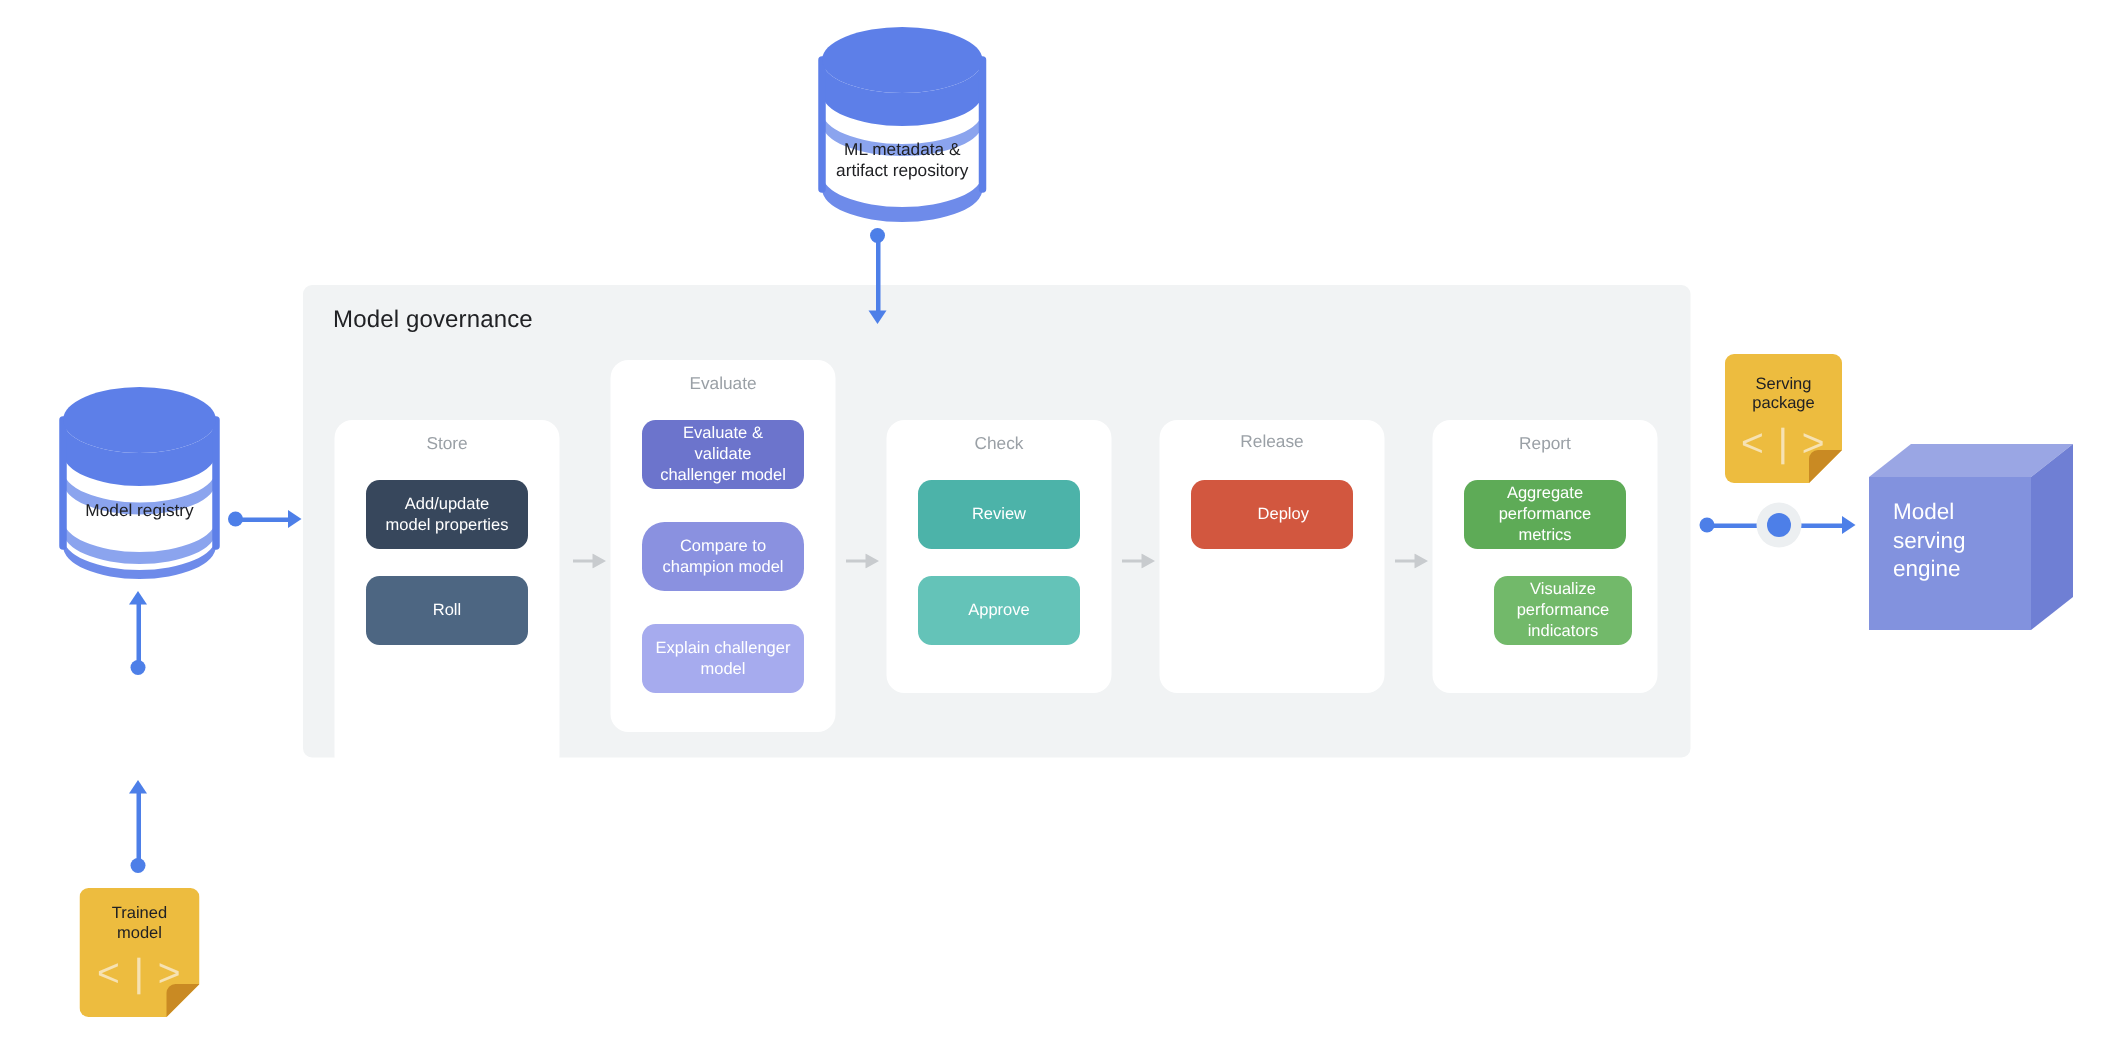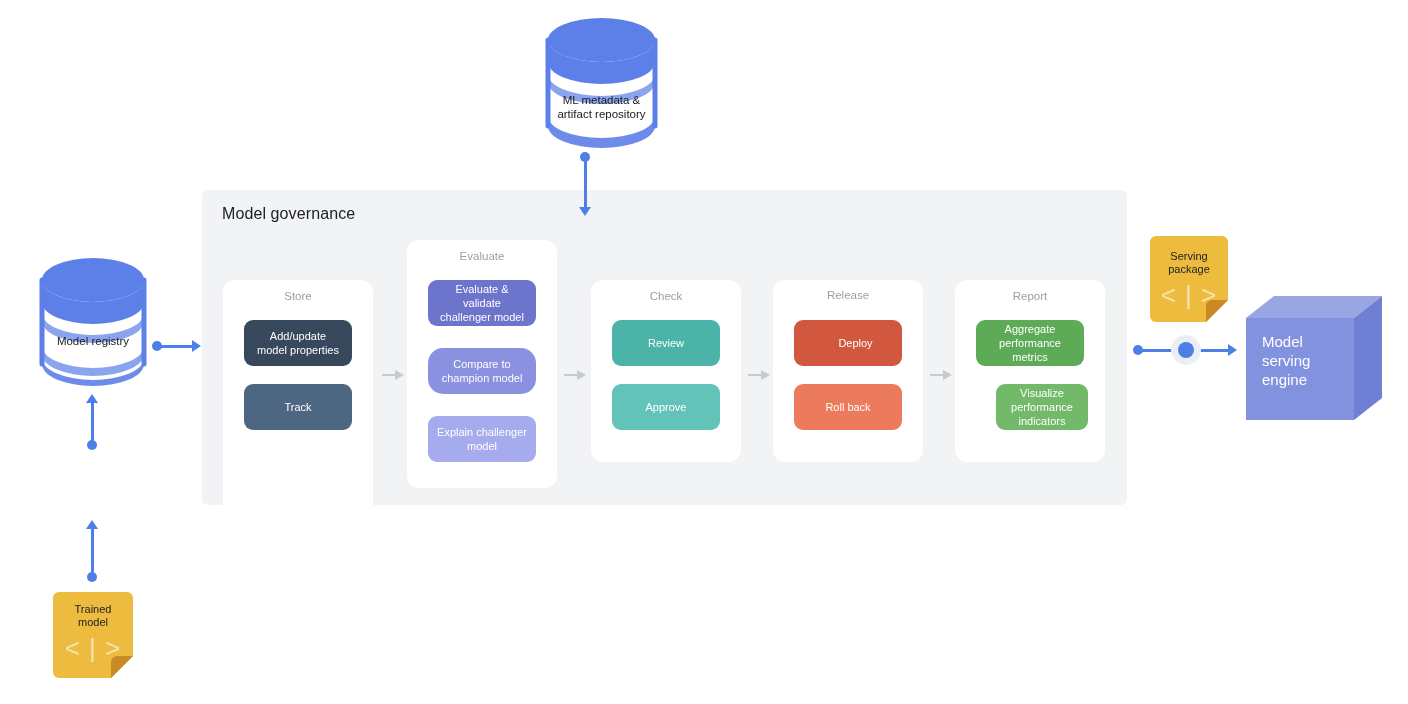--- a/index.html
+++ b/index.html
@@ -178,21 +178,21 @@
     </svg>
     <div class="doc-label" style="top:11px;">Trained
 model</div>
     <div class="doc-code" style="top:43px;">&lt; | &gt;</div>
   </div>
 
   <div class="group" style="left:223px; top:280px; width:150px; height:236px;">
     <div class="group-title" style="top:10px;">Store</div>
     <div class="pill" style="left:21px; top:40px; width:108px; height:46px; background:#37475c;">Add/update
 model properties</div>
-    <div class="pill" style="left:21px; top:104px; width:108px; height:46px; background:#4d6682;">Track</div>
+    <div class="pill" style="left:21px; top:104px; width:108px; height:46px; background:#4d6682;">Roll</div>
   </div>
 
   <div class="garrow" style="left:382px; top:366px;">
     <svg width="22" height="10" viewBox="0 0 22 10">
       <path d="M0,4 L13,4 L13,0 L22,5 L13,10 L13,6 L0,6 Z" fill="#c8cbce"></path>
     </svg>
   </div>
 
   <div class="group" style="left:407px; top:240px; width:150px; height:248px;">
     <div class="group-title" style="top:10px;">Evaluate</div>
@@ -218,21 +218,20 @@
 
   <div class="garrow" style="left:748px; top:366px;">
     <svg width="22" height="10" viewBox="0 0 22 10">
       <path d="M0,4 L13,4 L13,0 L22,5 L13,10 L13,6 L0,6 Z" fill="#c8cbce"></path>
     </svg>
   </div>
 
   <div class="group" style="left:773px; top:280px; width:150px; height:182px;">
     <div class="group-title" style="top:9px;text-align:center;">Release</div>
     <div class="pill" style="left:21px; top:40px; width:108px; height:46px; background:#d2573f;padding-left:23px;">Deploy</div>
-    <div class="pill" style="left:21px; top:104px; width:108px; height:46px; background:#ec7b5e;">Roll back</div>
   </div>
 
   <div class="garrow" style="left:930px; top:366px;">
     <svg width="22" height="10" viewBox="0 0 22 10">
       <path d="M0,4 L13,4 L13,0 L22,5 L13,10 L13,6 L0,6 Z" fill="#c8cbce"></path>
     </svg>
   </div>
 
   <div class="group" style="left:955px; top:280px; width:150px; height:182px;">
     <div class="group-title" style="top:10px;">Report</div>

